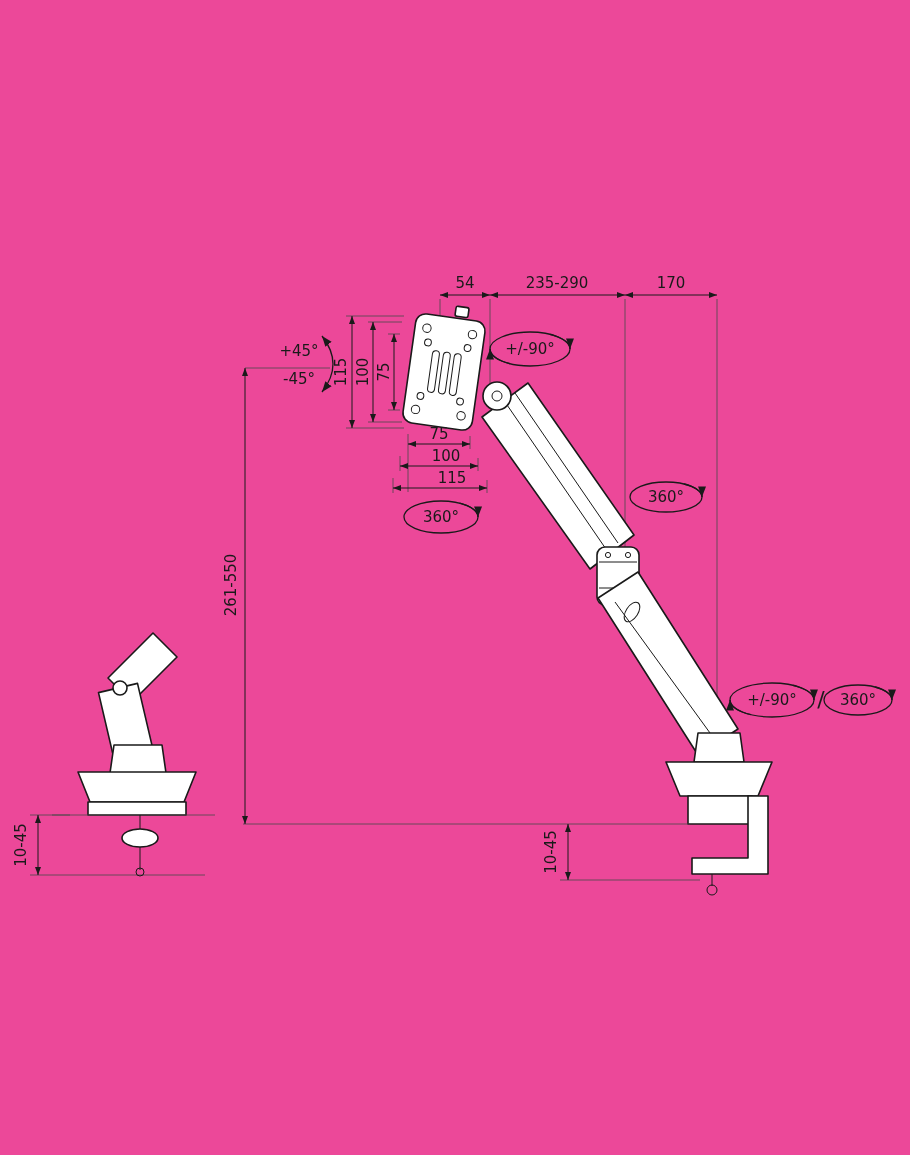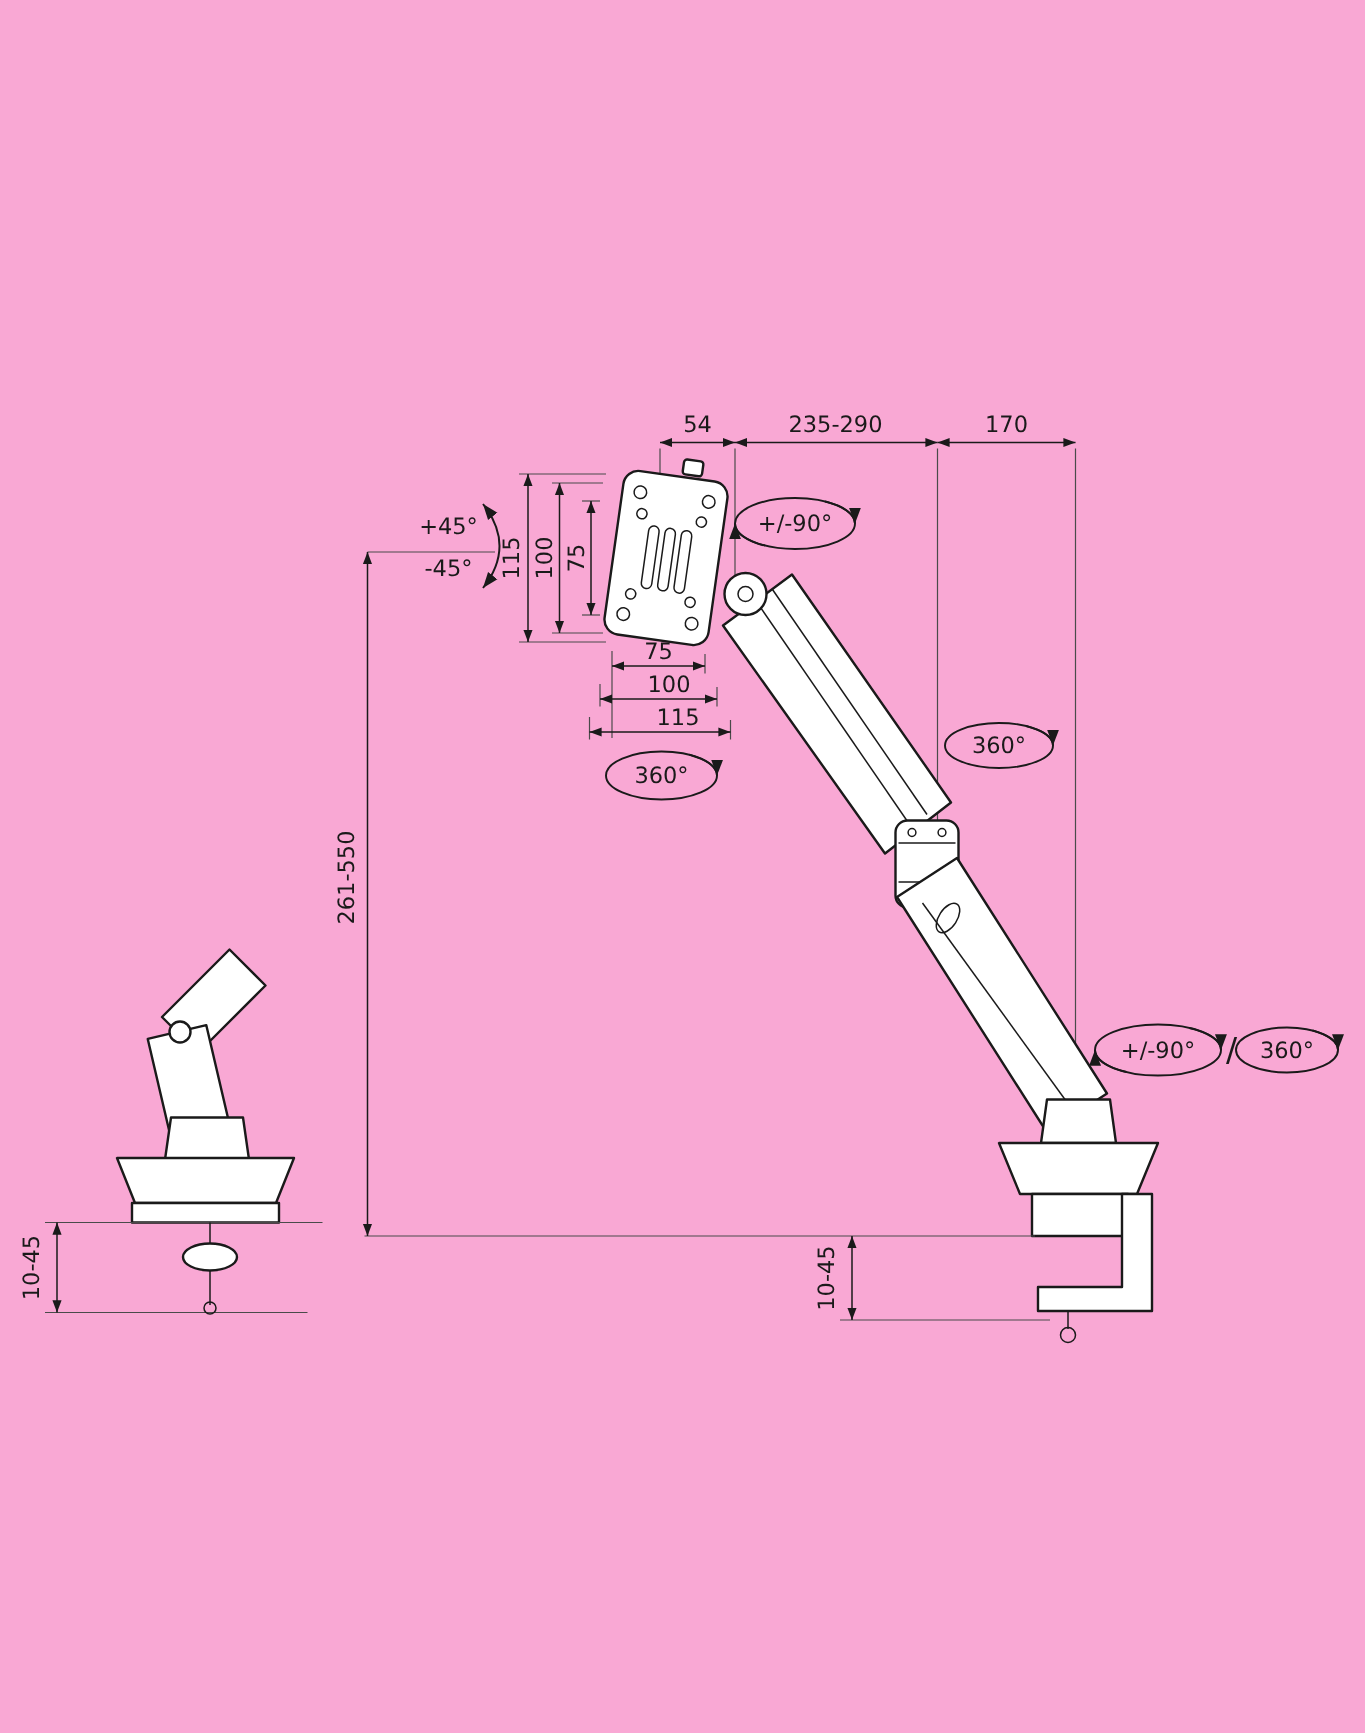--- a/index.html
+++ b/index.html
@@ -1,16 +1,16 @@
 <!DOCTYPE html>
 <html><head>
 <meta charset="utf-8">
 <style>
   html,body{margin:0;padding:0;background:#ffffff;}
-  .stage{position:relative;width:910px;height:1155px;background:#f9a8d4;overflow:hidden;}
+  .stage{position:relative;width:910px;height:1155px;background:#ec4899;overflow:hidden;}
   svg{display:block;}
   text{font-family:"DejaVu Sans","Liberation Sans",sans-serif;font-size:15px;fill:#1a1a1a;}
   .dim{stroke:#1a1a1a;stroke-width:1;fill:none;}
   .ext{stroke:#4a4a4a;stroke-width:0.8;fill:none;}
   .part{stroke:#1a1a1a;stroke-width:1.6;fill:#ffffff;stroke-linejoin:round;}
   .seam{stroke:#1a1a1a;stroke-width:1;fill:none;}
   .rot{stroke:#1a1a1a;stroke-width:1.3;fill:none;}
 </style>
 </head>
 <body>

